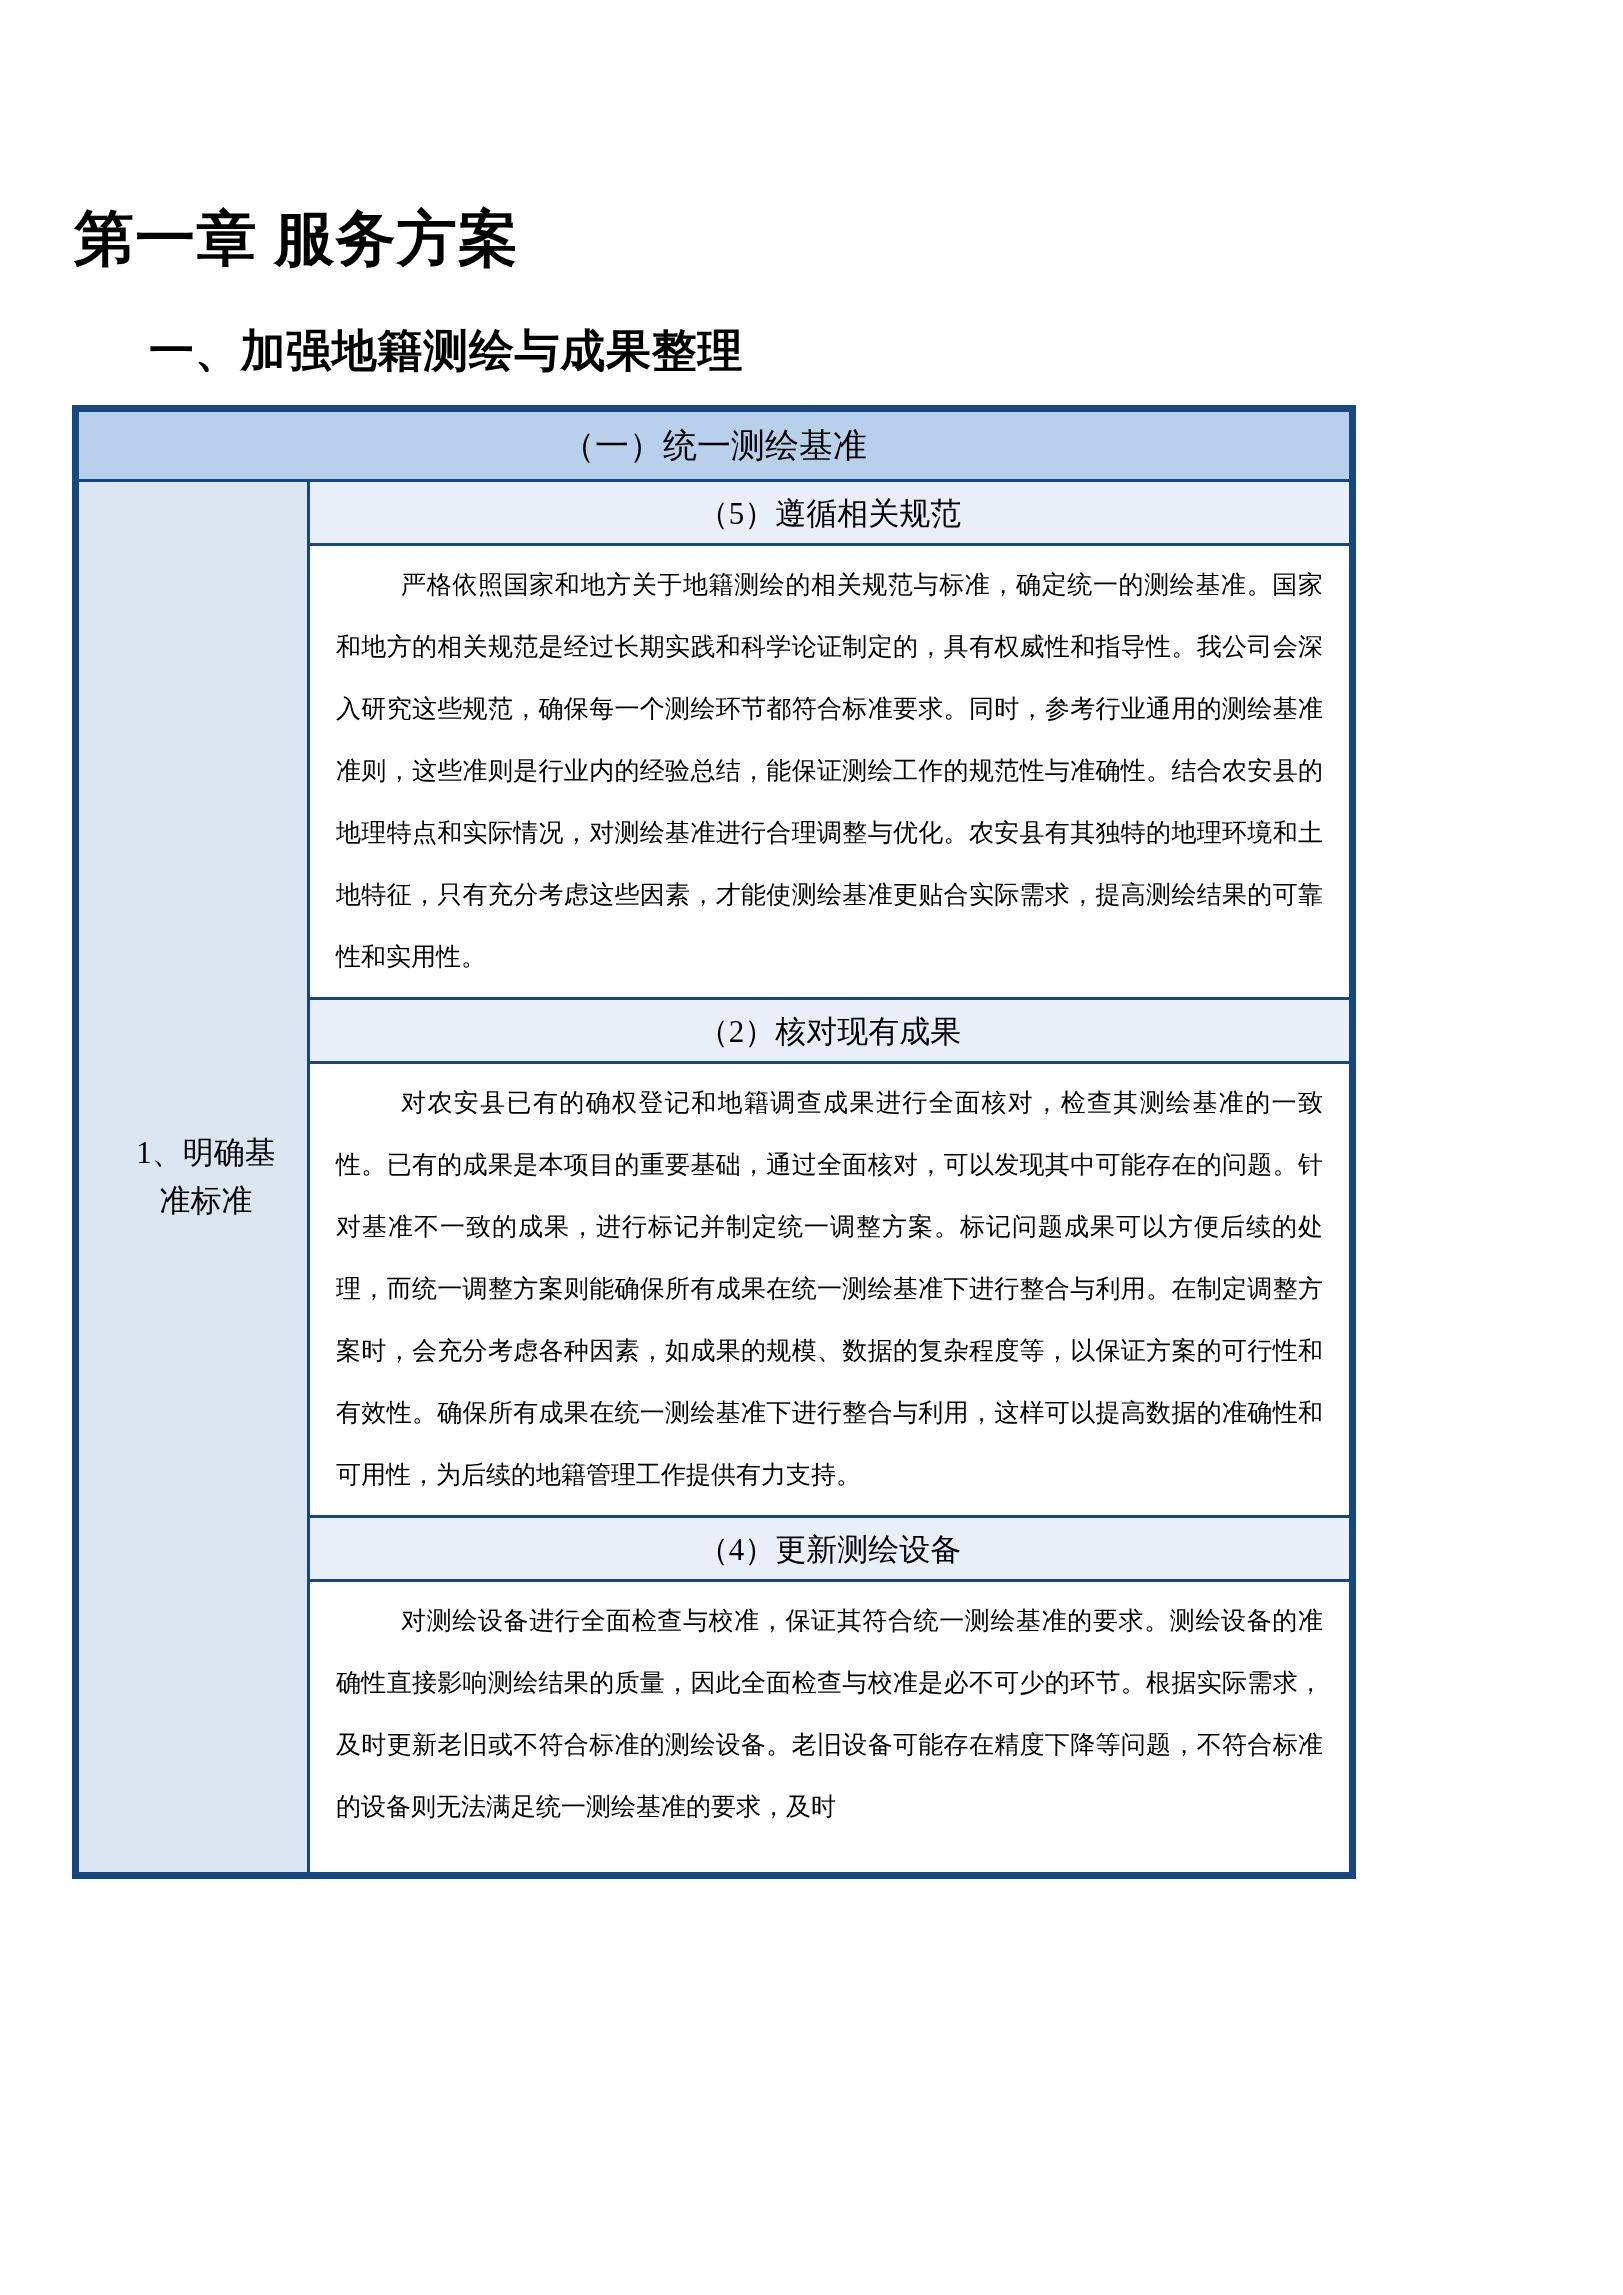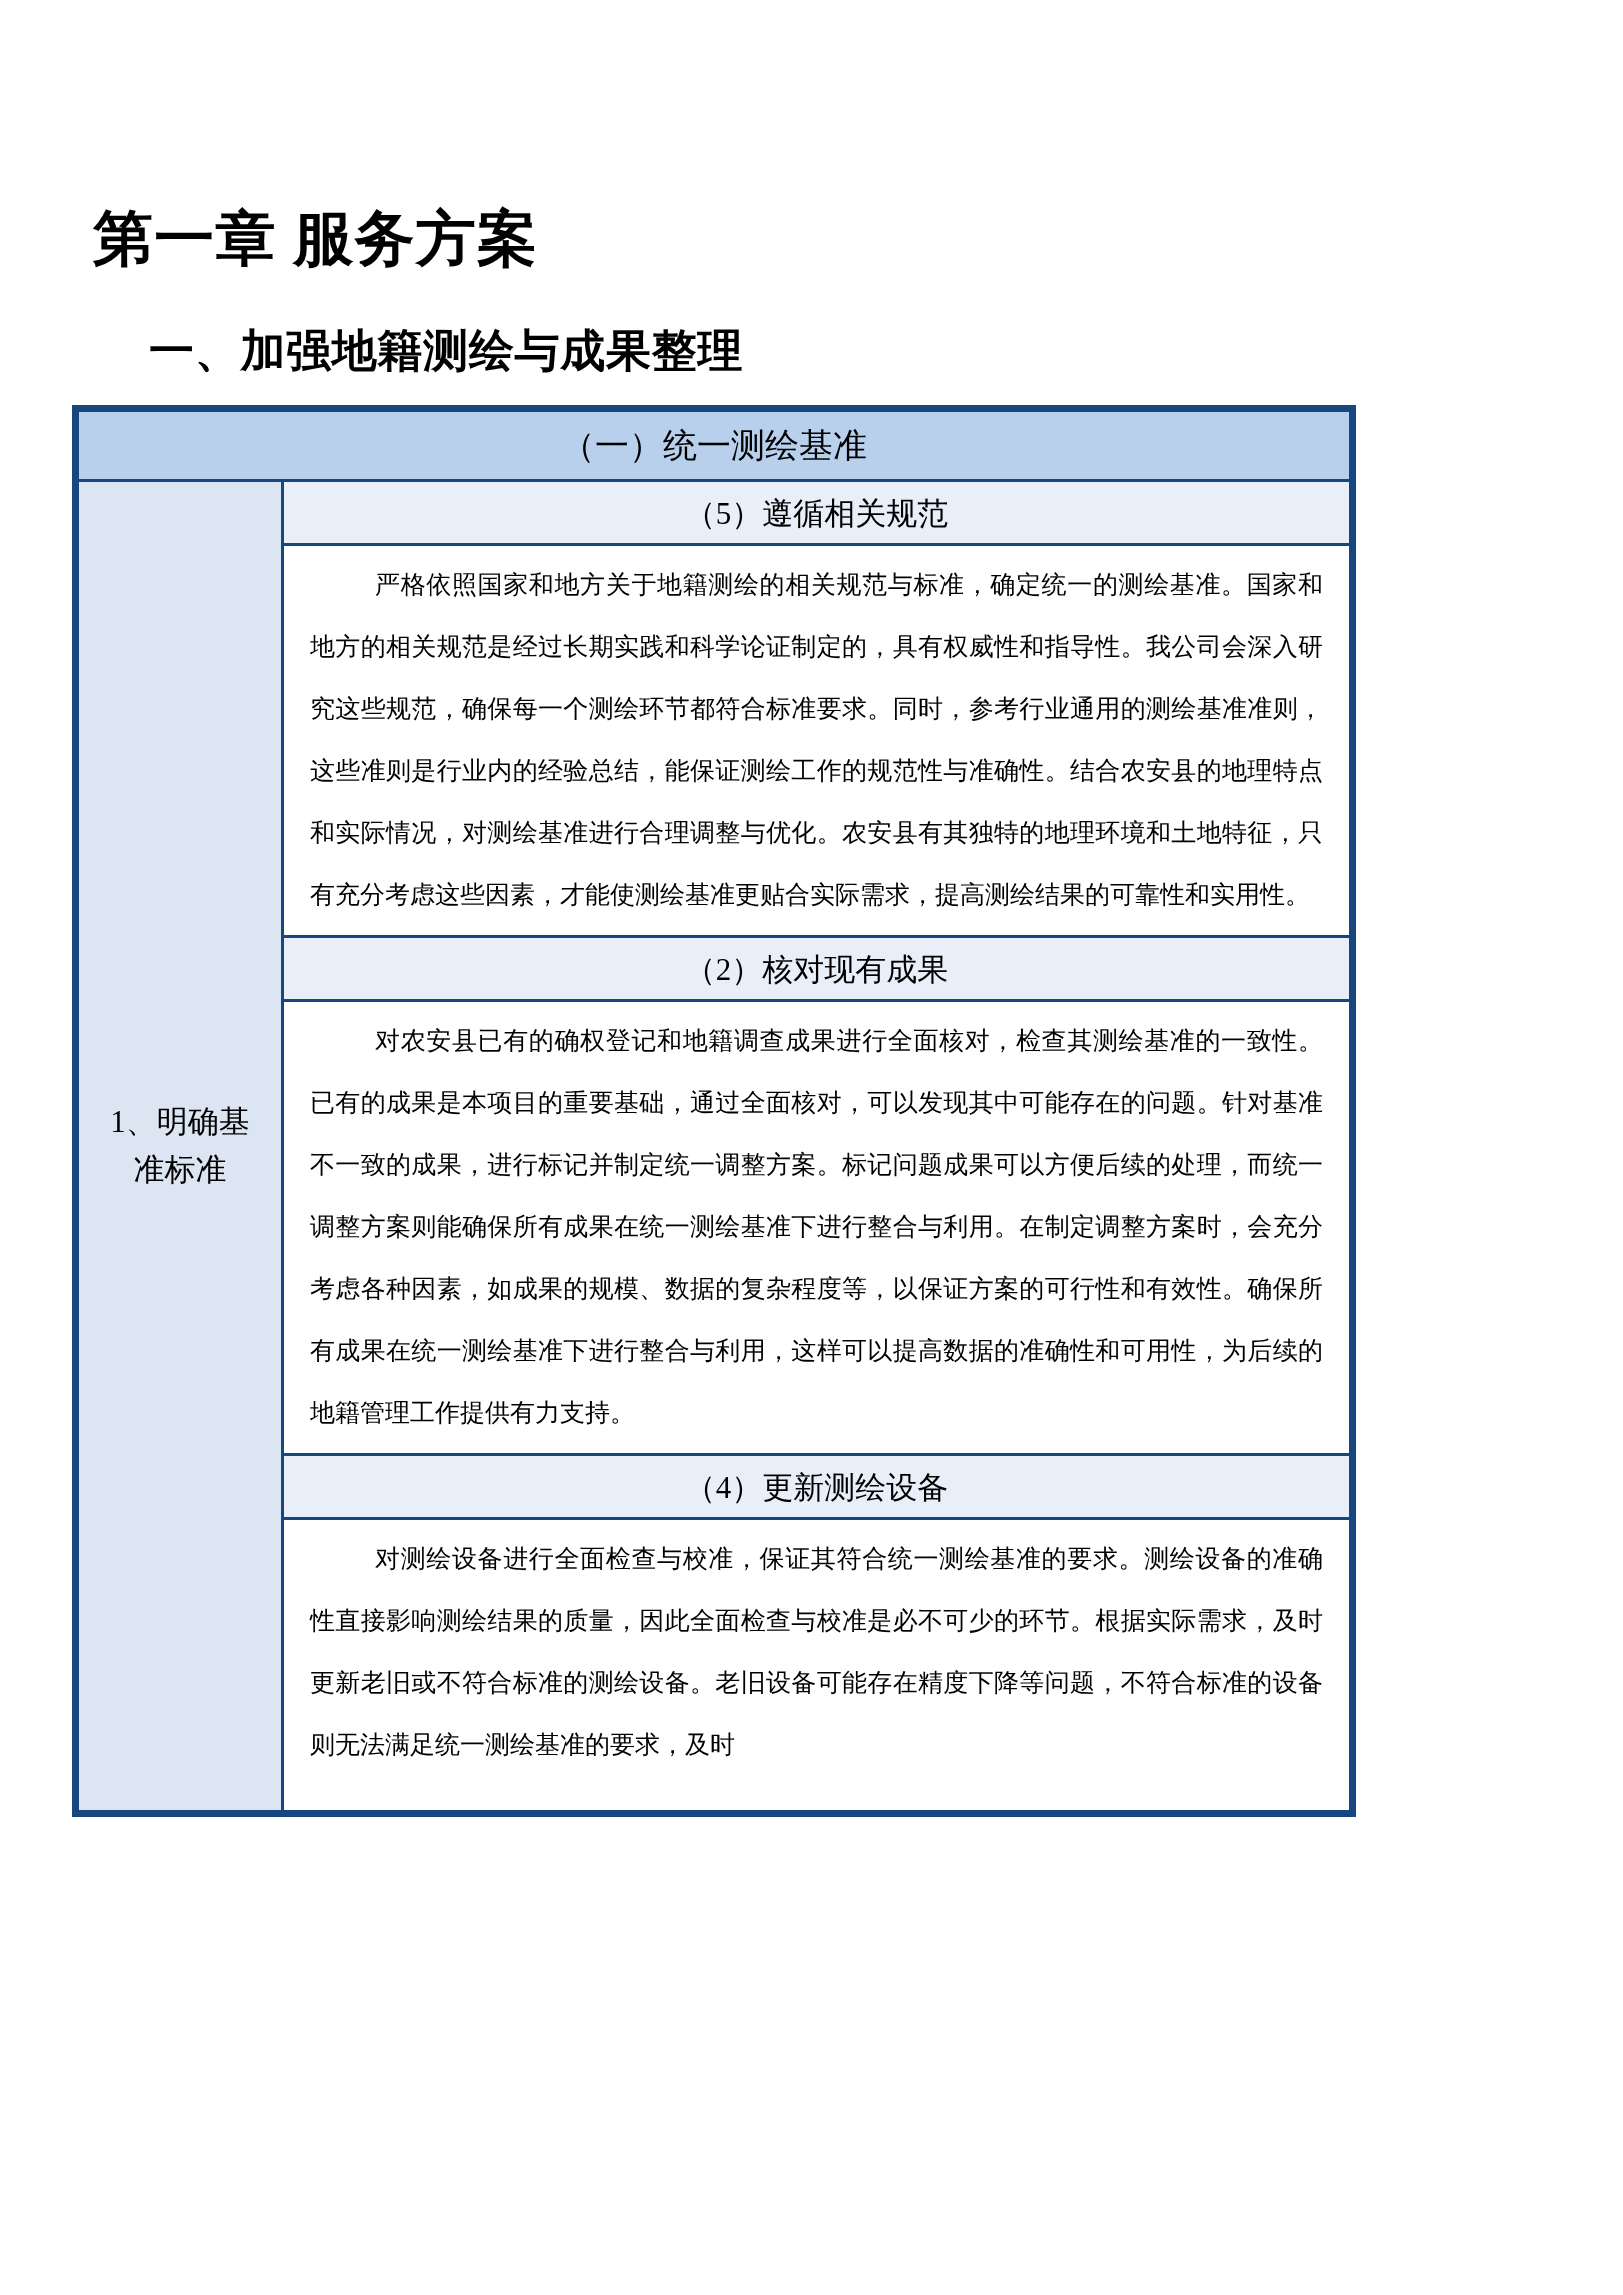--- a/index.html
+++ b/index.html
@@ -14,21 +14,21 @@
   .page {
     position: relative;
     width: 1623px;
     height: 2295px;
     box-sizing: border-box;
     padding-top: 207px;
     background: #ffffff;
     overflow: hidden;
   }
   h1.chapter {
-    margin: 0 0 0 93px;
+    margin: 0 0 0 74px;
     font-size: 60px;
     line-height: 1.08;
     font-weight: 700;
     letter-spacing: 1.3px;
   }
   h2.section {
     margin: 38px 0 0 149px;
     font-size: 43px;
     line-height: 1.1;
     font-weight: 700;
@@ -60,20 +60,21 @@
     align-items: stretch;
   }
   .label-cell {
     flex: none;
     width: 202px;
     background: #DCE6F2;
     border-right: 3.9px solid #17477E;
     display: flex;
     align-items: center;
     justify-content: center;
+    padding-left: 26px;
   }
   .label-text {
     display: block;
     max-width: 162px;
     text-align: center;
     font-size: 31px;
     line-height: 1.55;
   }
   .content-cell {
     flex: 1 1 auto;

